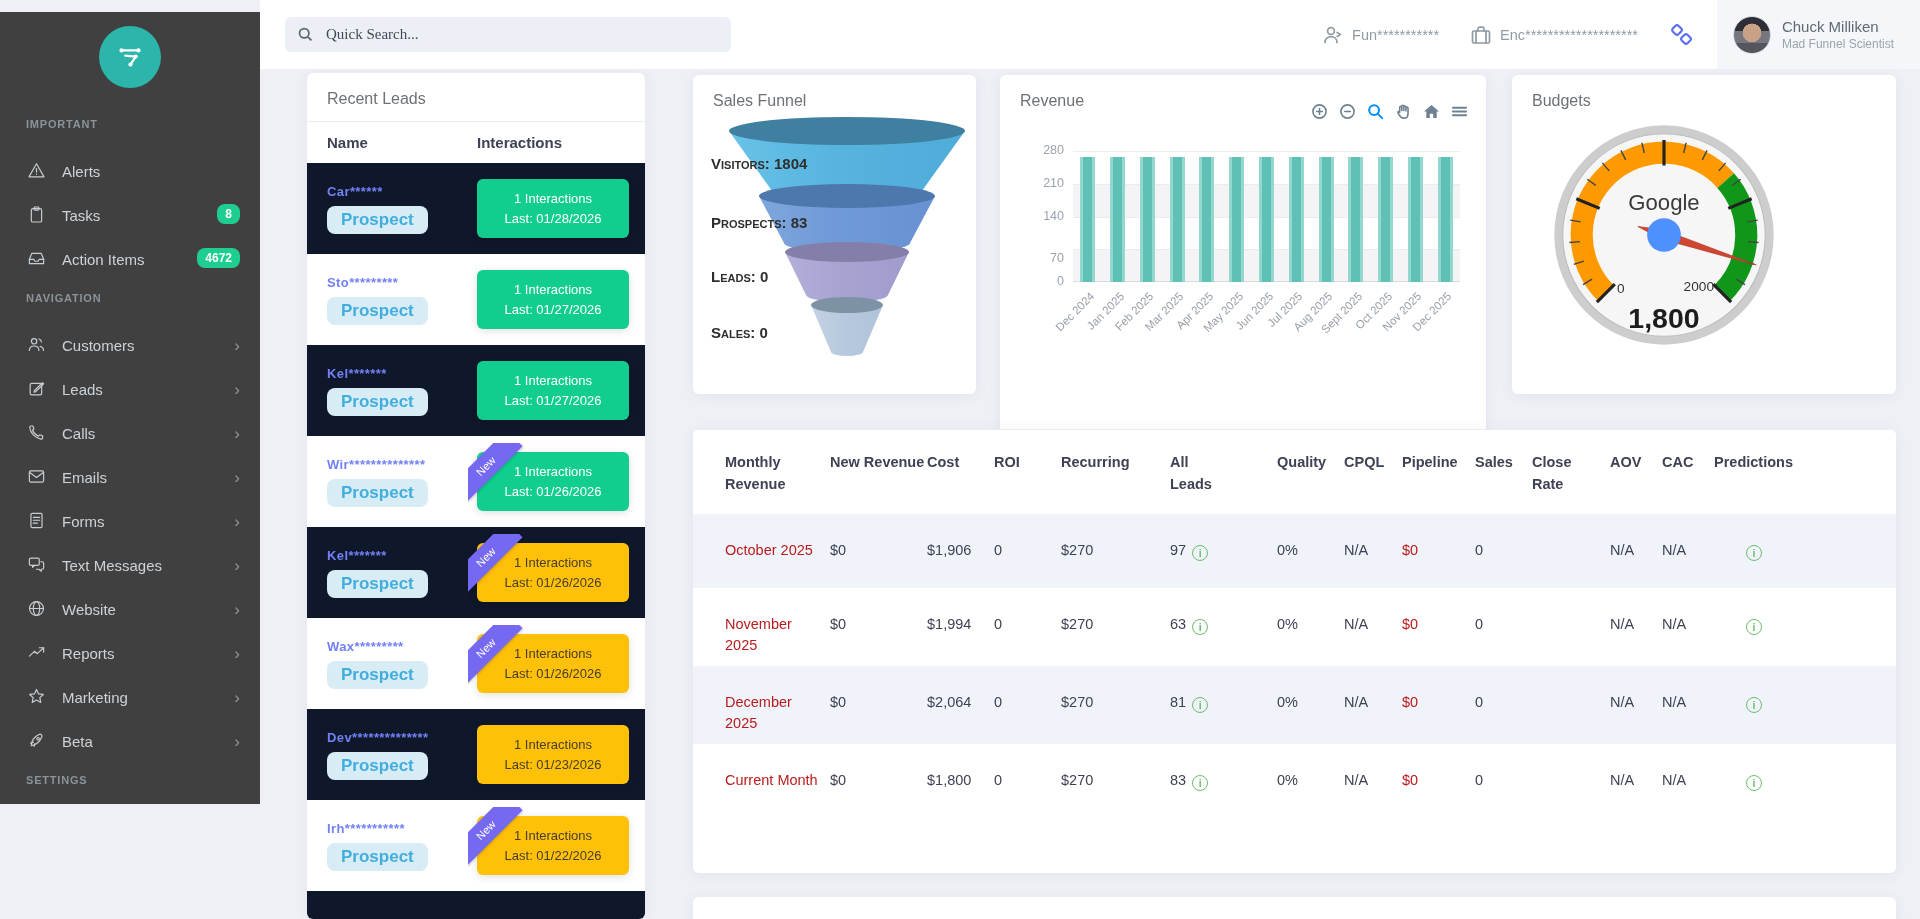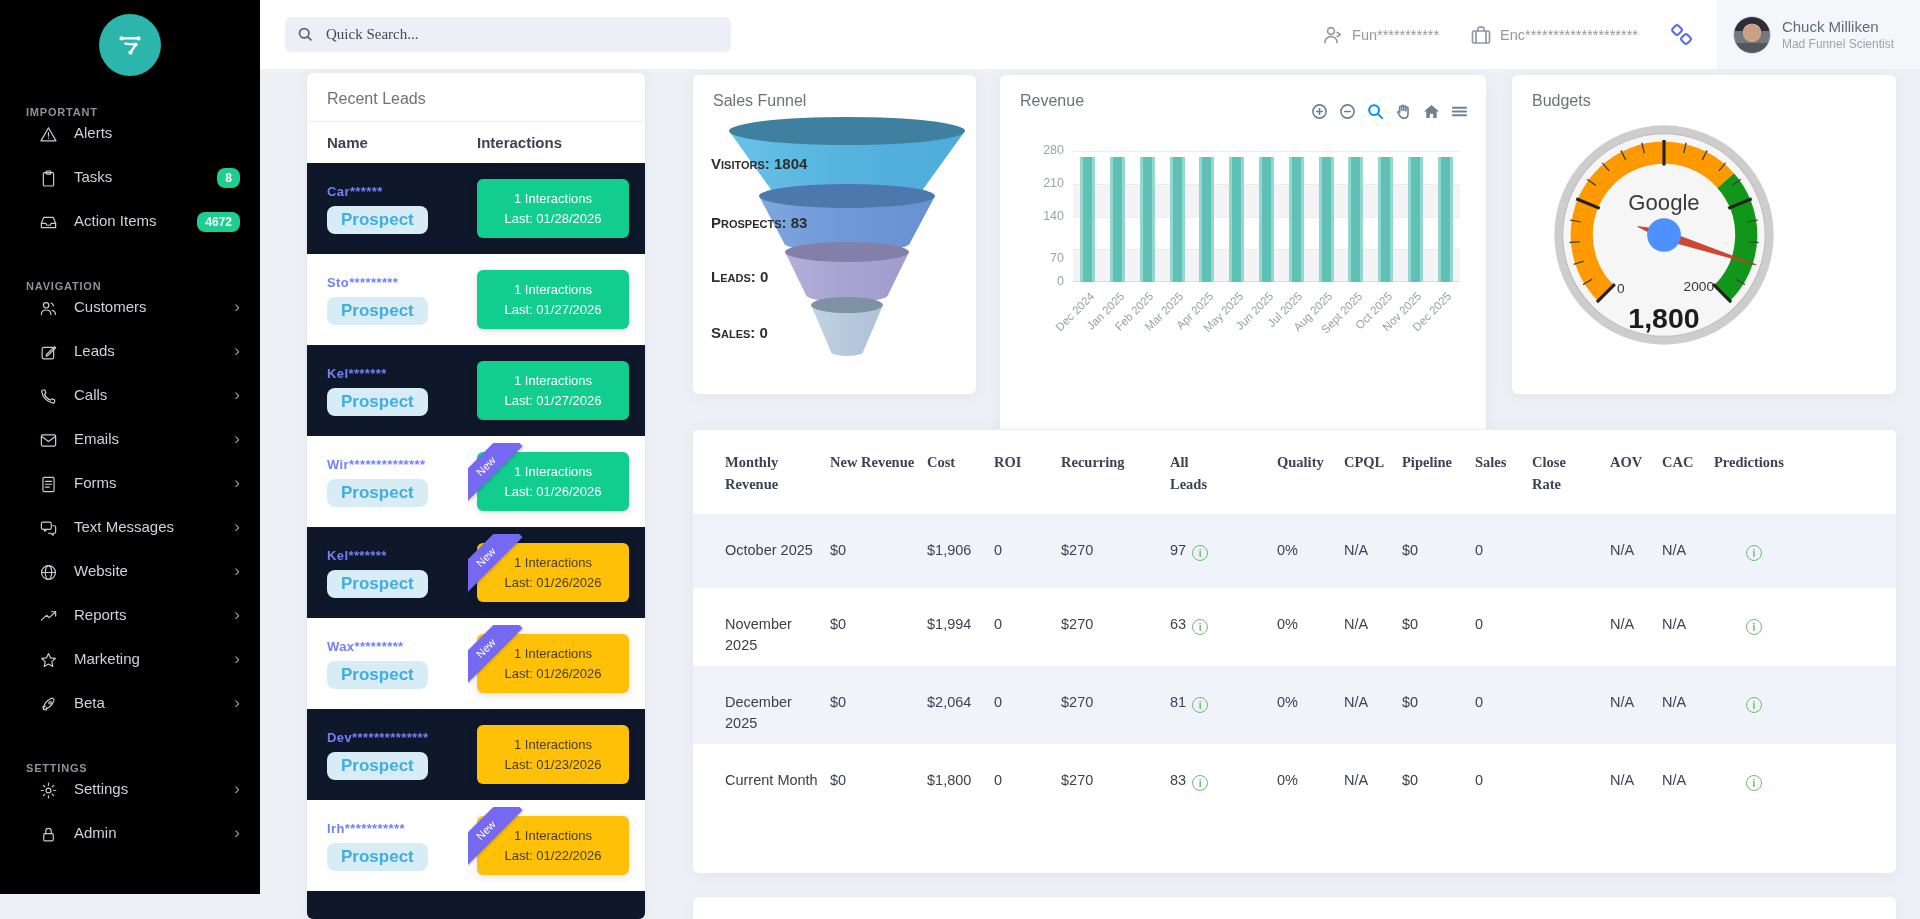--- a/index.html
+++ b/index.html
@@ -1,24 +1,24 @@
 <!DOCTYPE html>
 <html><head>
 <meta charset="utf-8">
 <style>
   html,body{margin:0;padding:0;width:1920px;height:919px;overflow:hidden;
     font-family:"Liberation Sans",sans-serif;background:#eef0f6;position:relative;}
   *{box-sizing:border-box;}
 
   
-  .sidebar{position:absolute;left:0;top:0;width:260px;height:894px;background:#000000;overflow:hidden;z-index:6;}
+  .sidebar{position:absolute;left:0;top:12px;width:260px;height:792px;background:#404040;overflow:hidden;z-index:6;}
   .logo-wrap{display:flex;justify-content:center;padding:14px 0 6px;}
   .brand-circle{width:62px;height:62px;border-radius:50%;background:#2cb5ab;display:flex;align-items:center;justify-content:center;cursor:pointer;}
   .side-label{padding:24px 0 6px 26px;color:#8a9399;font-size:11px;font-weight:bold;letter-spacing:.8px;}
-  .side-item{display:flex;align-items:flex-start;height:44px;padding:0 20px 0 26px;color:#ccd3d8;font-size:15px;cursor:pointer;margin-left:12px;}
+  .side-item{display:flex;align-items:flex-end;height:44px;padding:0 20px 0 26px;color:#ccd3d8;font-size:15px;cursor:pointer;}
   .s-icon{width:20px;height:20px;margin-right:16px;display:flex;align-items:center;justify-content:center;flex:0 0 20px;}
   .s-icon svg{stroke:#c6cdd2;fill:none;stroke-width:1.5;stroke-linecap:round;stroke-linejoin:round;width:19px;height:19px;}
   .s-badge{margin-left:auto;background:#1ece90;color:#fff;font-size:12px;font-weight:bold;padding:3px 8px;border-radius:8px;}
   .s-chev{margin-left:auto;color:#8d979d;font-size:17px;line-height:1;}
 
   
   .topbar{position:absolute;left:260px;top:0;width:1660px;height:69px;background:#fff;display:flex;align-items:center;z-index:5;}
   .search-box{margin-left:25px;width:446px;height:35px;background:#edeff7;border-radius:6px;display:flex;align-items:center;padding:0 12px;}
   .search-box svg{stroke:#5d666e;fill:none;stroke-width:2;width:17px;height:17px;margin-right:10px;flex:0 0 17px;}
   .search-box input{background:transparent;border:none;outline:none;font-family:Liberation Serif, serif;font-size:15px;color:#434a54;width:100%;}
@@ -80,24 +80,24 @@
   .rv-ytick{position:absolute;left:10px;width:54px;text-align:right;font-size:12.5px;color:#9aa3ad;}
   .rv-xlab{position:absolute;width:66px;text-align:right;font-size:11.5px;color:#97a0ab;
     transform-origin:100% 0;transform:rotate(-45deg);white-space:nowrap;}
 
   
   #gauge-box{position:absolute;left:36px;top:44px;}
 
   
   .mr-grid{display:grid;grid-template-columns:105px 97px 67px 67px 109px 107px 67px 58px 73px 57px 78px 52px 52px auto;
     padding:0 32px;align-items:start;}
-  .mr-head{font-weight:bold;color:#3f4254;font-size:14.5px;line-height:1.5;padding-top:22px;padding-bottom:18px;font-family:Liberation Serif, serif;}
+  .mr-head{font-weight:bold;color:#3f4254;font-size:14.5px;line-height:1.5;padding-top:22px;padding-bottom:18px;}
   .mr-row{min-height:74px;font-size:14.5px;color:#3f4254;padding-top:26px;padding-bottom:10px;line-height:1.45;}
   .mr-row.stripe{background:#f1f3fa;}
-  .mr-link{color:#404040;cursor:pointer;display:inline-block;max-width:95px;}
+  .mr-link{color:#b91c1c;cursor:pointer;display:inline-block;max-width:95px;}
   .w46{display:inline-block;max-width:46px;}
   .info-ic{display:inline-flex;align-items:center;justify-content:center;width:16px;height:16px;border:1.4px solid #6abf69;
     border-radius:50%;color:#6abf69;font-size:10.5px;font-weight:bold;margin-left:6px;vertical-align:-2px;cursor:pointer;font-style:normal;}
   .pred-cell .info-ic{margin-left:32px;}
 </style>
 </head>
 <body>
 
 <div class="sidebar">
   <div class="logo-wrap">

